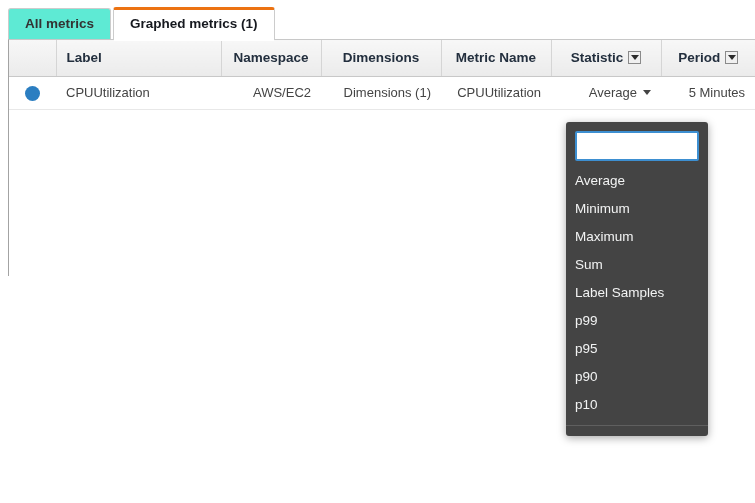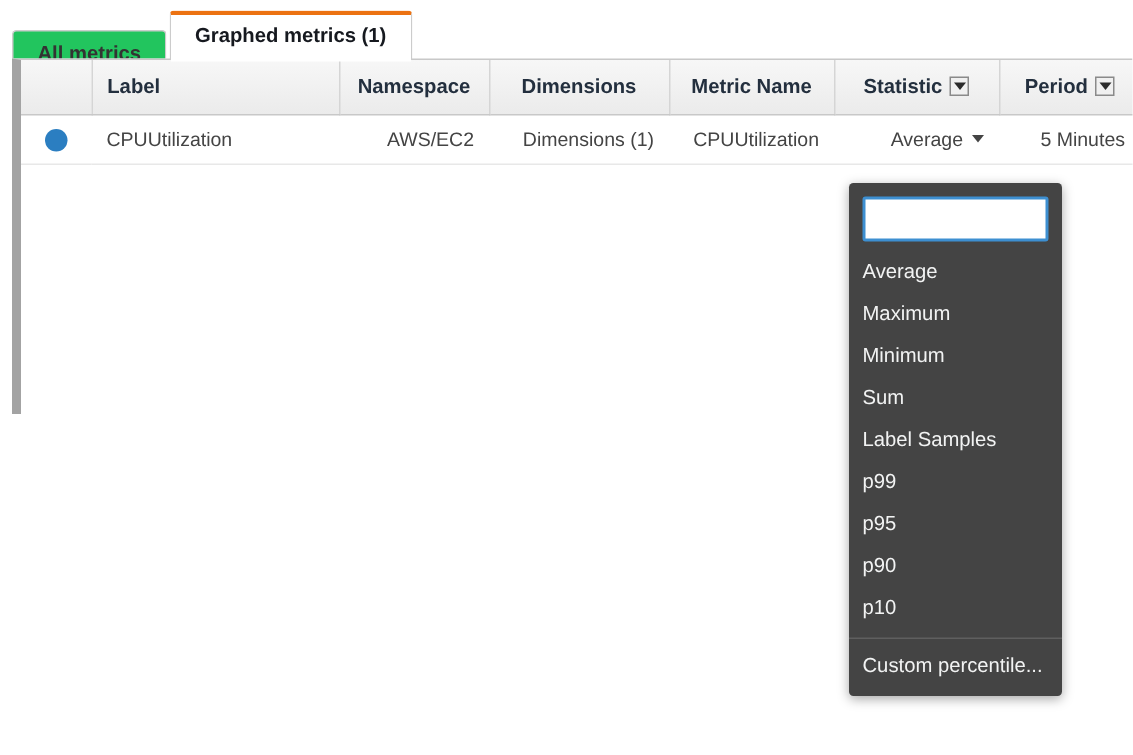--- a/index.html
+++ b/index.html
@@ -24,28 +24,28 @@
     top: 0;
     width: 755px;
     height: 40px;
     box-sizing: border-box;
     display: flex;
     align-items: flex-end;
     padding-left: 8px;
   }
   .tab {
     box-sizing: border-box;
-    height: 20px;
+    height: 32px;
     line-height: 30px;
     padding: 0 16px;
     margin-right: 2px;
     font-size: 13.5px;
     font-weight: bold;
     color: #333333;
-    background: #22c55e;
+    background: #5eead4;
     border: 1px solid #cccccc;
     border-bottom: none;
     border-radius: 3px 3px 0 0;
     white-space: nowrap;
     cursor: pointer;
     user-select: none;
     position: relative;
   }
   .tab.active {
     background: #ffffff;
@@ -67,21 +67,21 @@
 
   
   #panel {
     position: absolute;
     left: 8px;
     top: 39px;
     width: 747px;
     height: 237px;
     box-sizing: border-box;
     background: #ffffff;
-    border-left: 6px solid #a3a3a3;
+    border-left: 1px solid #a3a3a3;
     border-top: 1px solid #c8c8c8;
   }
 
   
   #metrics-table {
     width: 100%;
     border-collapse: collapse;
     table-layout: fixed;
     font-size: 13px;
   }
@@ -273,25 +273,24 @@
     </tbody>
   </table>
 </div>
 
 <div id="statistic-dropdown">
   <div id="dropdown-filter-wrap">
     <input id="dropdown-filter-input" type="text" autofocus="" placeholder="" value="" style="">
   </div>
 
   <div class="dropdown-item">Average</div>
+  <div class="dropdown-item">Minimum</div>
   <div class="dropdown-item">Maximum</div>
-  <div class="dropdown-item">Minimum</div>
   <div class="dropdown-item">Sum</div>
   <div class="dropdown-item">Label Samples</div>
   <div class="dropdown-item">p99</div>
   <div class="dropdown-item">p95</div>
   <div class="dropdown-item">p90</div>
   <div class="dropdown-item">p10</div>
 
   <div class="dropdown-sep"></div>
 
-  <div class="dropdown-item">Custom percentile...</div>
 </div>
 
 </body></html>

